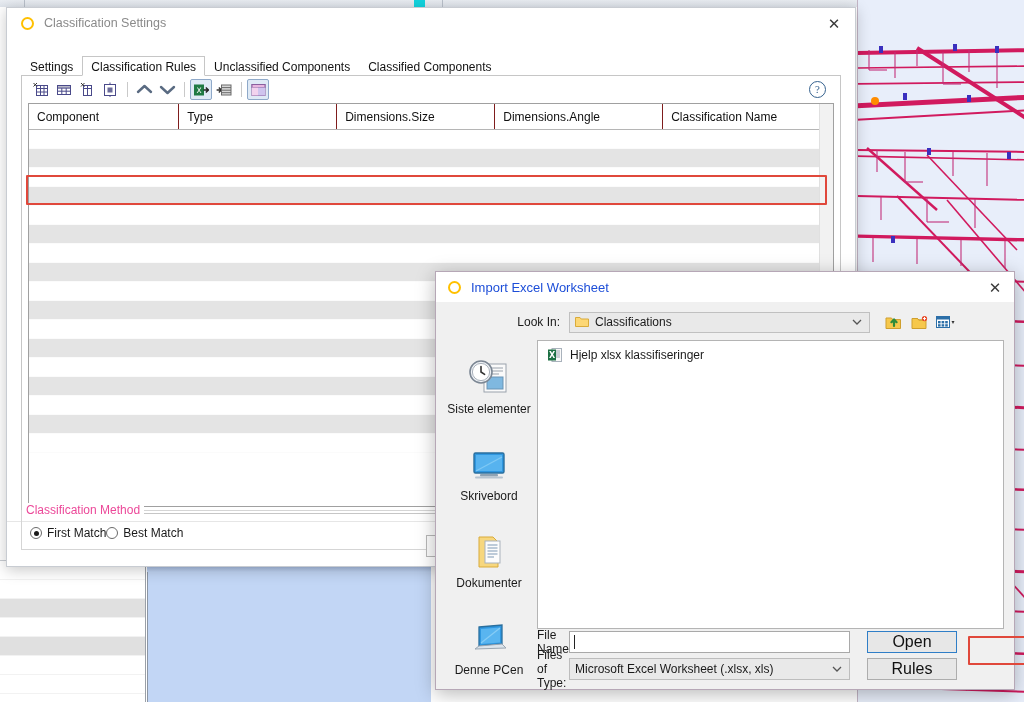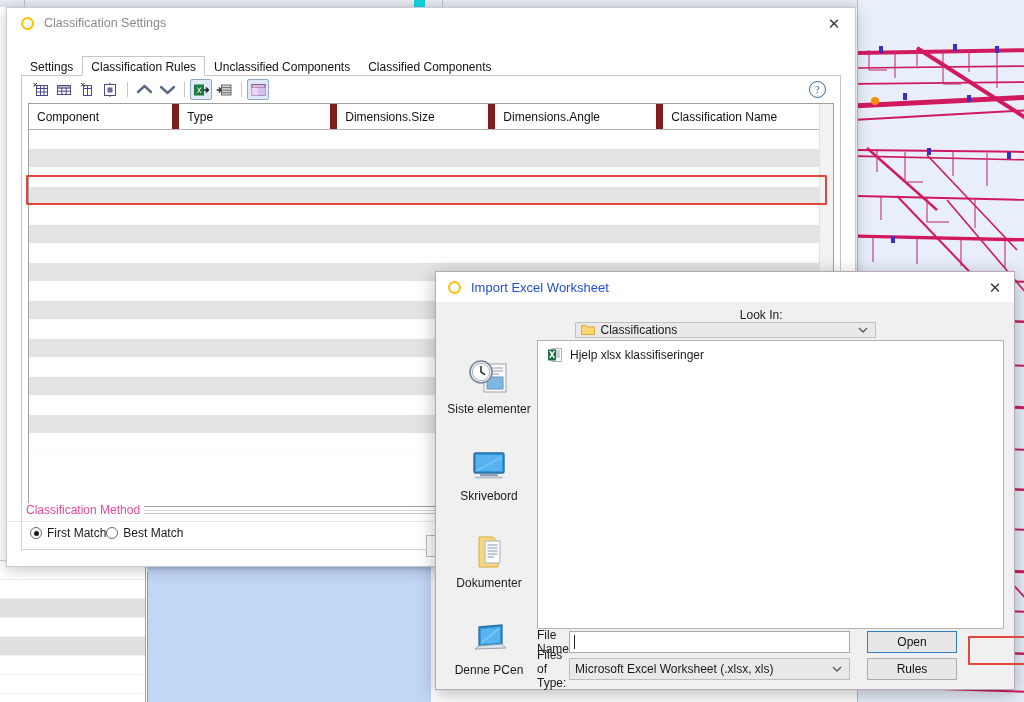--- a/index.html
+++ b/index.html
@@ -117,21 +117,21 @@
     margin-right: 6px;
   }
 
   
   .grid-wrap {
     position: absolute; left: 6px; top: 27px; right: 6px; bottom: 6px;
     border: 1px solid #a0a0a0; background: #ffffff; overflow: hidden;
   }
   .grid-headrow { display: flex; height: 26px; background: #ffffff; border-bottom: 1px solid #b5b5b5; }
   .gh {
-    border-right: 7px solid #7f1d1d; padding: 0 8px;
+    border-right: 1px solid #7f1d1d; padding: 0 8px;
     line-height: 26px; font-size: 12px; color: #111; overflow: hidden; white-space: nowrap;
   }
   .grid-rows { position: relative; }
   .grow { height: 19px; border-bottom: 1px solid #fbfbfb; }
   .grow.alt { background: #e4e4e4; }
   .grid-vscroll {
     position: absolute; right: 0; top: 0; width: 14px; bottom: 0;
     background: #f2f2f2; border-left: 1px solid #e0e0e0;
   }
 
@@ -182,21 +182,21 @@
   }
   .dlg-title .app-dot {
     width: 13px; height: 13px; border-radius: 50%;
     border: 2.4px solid #ffc000; margin-right: 10px; flex: none;
   }
   .dlg-title .t-text { flex: 1; font-size: 13px; color: #1d4ed8; }
   .dlg-body { position: absolute; left:0; top:30px; right:0; bottom:0; background:#f0f0f0; }
 
   .lookin-row {
     position: absolute; left: 0; top: 6px; right: 0; height: 28px;
-    display: flex; align-items: center; flex-direction: column;
+    display: flex; align-items: center;
   }
   .lbl-lookin { width: 133px; text-align: right; padding-right: 9px; font-size: 12px; }
   .combo {
     width: 301px; height: 21px; background: #e9e9e9;
     border: 1px solid #c0c0c0; display: flex; align-items: center; padding: 0 2px 0 5px;
     font-size: 12px;
   }
   .combo .folder-ic { margin-right: 6px; }
   .combo .cv { flex: 1; overflow: hidden; white-space: nowrap; }
   .chev { width: 16px; text-align: center; color: #4a4a4a; font-size: 9px; }
@@ -233,21 +233,21 @@
   }
   .caret { width: 1px; height: 14px; background: #222; }
   .ft-combo {
     width: 281px; height: 22px; background: #e9e9e9; border: 1px solid #bdbdbd;
     padding: 0 2px 0 5px; font-size: 12px; display: flex; align-items: center;
   }
   .ft-combo .cv { flex: 1; }
   .dlg-btn {
     width: 90px; height: 22px; margin-left: 17px;
     border: 1px solid #adadad; background: #e7e7e7;
-    font-size: 12px; text-align: center; line-height: 20px; color: #101010;
+    font-size: 16px; text-align: center; line-height: 20px; color: #101010;
   }
   .dlg-btn.primary { border-color: #2f7ec7; background: #e7e7e7; }
 
   svg { display: block; }
 </style>
 </head>
 <body>
 
 <div id="root">
 

